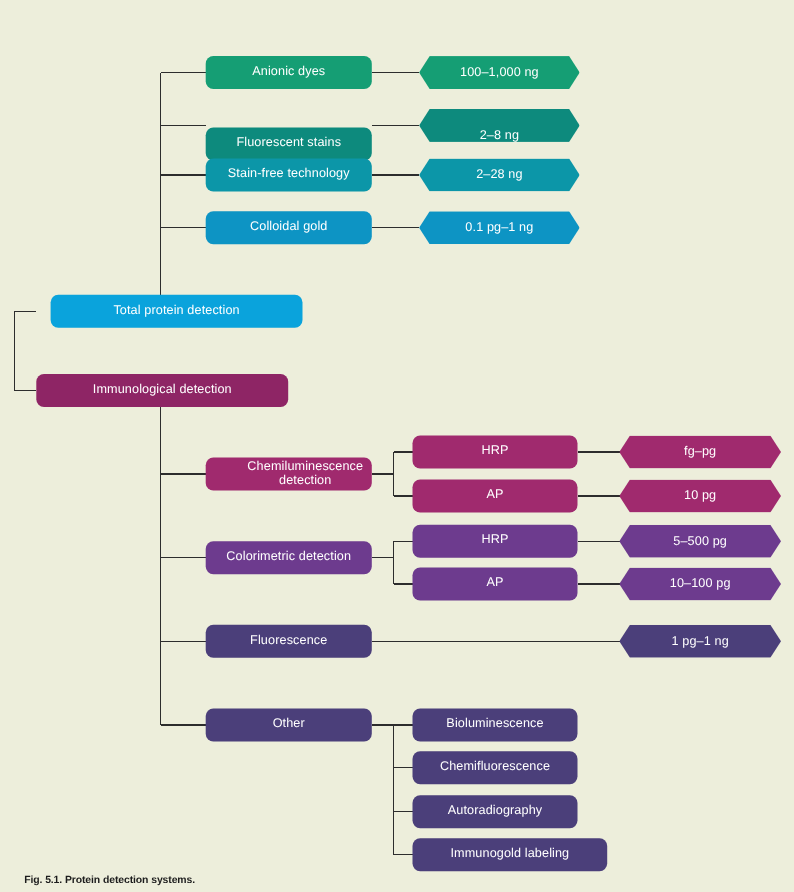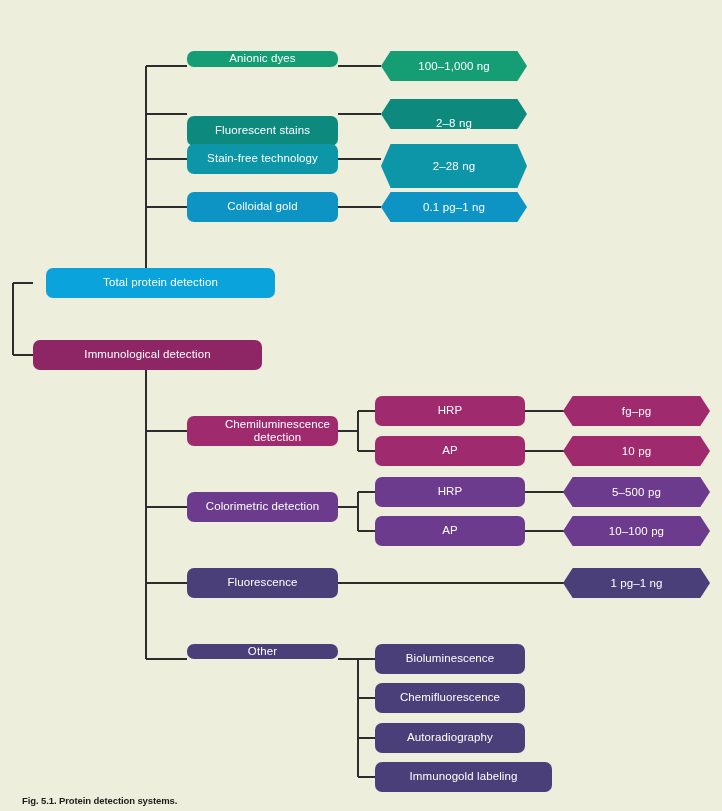--- a/index.html
+++ b/index.html
@@ -94,38 +94,38 @@
 
       <path d="M338 659 L358 659"></path>
       <path d="M358 659 L358 777"></path>
       <path d="M358 659 L375 659"></path>
       <path d="M358 698 L375 698"></path>
       <path d="M358 738 L375 738"></path>
       <path d="M358 777 L375 777"></path>
     </g>
   </svg>
 
-  <div class="node" style="left:187px;top:51px;width:151px;height:16px;background:#159e74;">
+  <div class="node" style="left:187px;top:51px;width:151px;height:30px;background:#159e74;">
     <span>Anionic dyes</span>
   </div>
   <div class="arrow" style="left:381px;top:51px;width:146px;height:30px;background:#159e74;">
     <span>100–1,000 ng</span>
   </div>
 
   <div class="node" style="left:187px;top:116px;width:151px;height:30px;background:#0d8a7d;">
     <span>Fluorescent stains</span>
   </div>
   <div class="arrow" style="left:381px;top:99px;width:146px;height:30px;background:#0d8a7d;align-items:flex-end;">
     <span>2–8 ng</span>
   </div>
 
   <div class="node" style="left:187px;top:144px;width:151px;height:30px;background:#0c96a8;">
     <span>Stain-free technology</span>
   </div>
-  <div class="arrow" style="left:381px;top:144px;width:146px;height:44px;background:#0c96a8;">
+  <div class="arrow" style="left:381px;top:144px;width:146px;height:30px;background:#0c96a8;">
     <span>2–28 ng</span>
   </div>
 
   <div class="node" style="left:187px;top:192px;width:151px;height:30px;background:#0d94c4;">
     <span>Colloidal gold</span>
   </div>
   <div class="arrow" style="left:381px;top:192px;width:146px;height:30px;background:#0d94c4;">
     <span>0.1 pg–1 ng</span>
   </div>
 
@@ -168,21 +168,21 @@
     <span>10–100 pg</span>
   </div>
 
   <div class="node" style="left:187px;top:568px;width:151px;height:30px;background:#4b3f7a;">
     <span>Fluorescence</span>
   </div>
   <div class="arrow" style="left:563px;top:568px;width:147px;height:30px;background:#4b3f7a;text-align:right;">
     <span>1 pg–1 ng</span>
   </div>
 
-  <div class="node" style="left:187px;top:644px;width:151px;height:15px;background:#4b3f7a;">
+  <div class="node" style="left:187px;top:644px;width:151px;height:30px;background:#4b3f7a;">
     <span>Other</span>
   </div>
   <div class="node" style="left:375px;top:644px;width:150px;height:30px;background:#4b3f7a;">
     <span>Bioluminescence</span>
   </div>
   <div class="node" style="left:375px;top:723px;width:150px;height:30px;background:#4b3f7a;">
     <span>Autoradiography</span>
   </div>
   <div class="node" style="left:375px;top:683px;width:150px;height:30px;background:#4b3f7a;">
     <span>Chemifluorescence</span>

